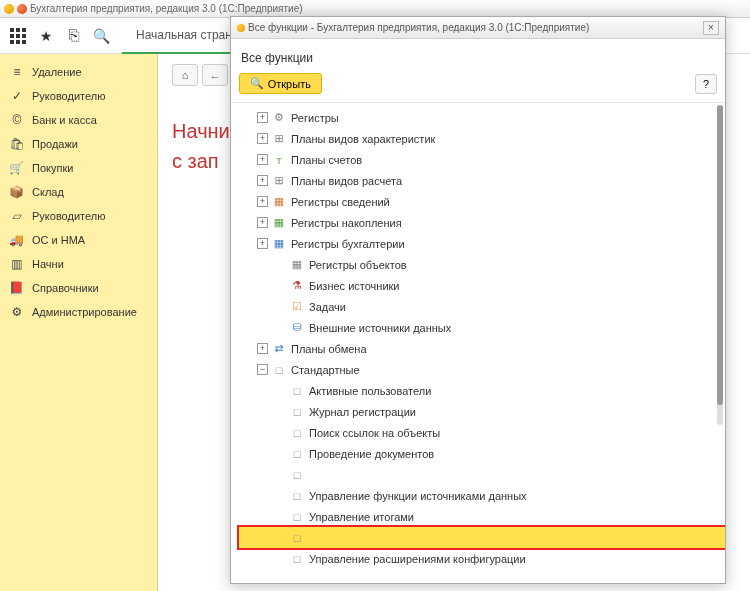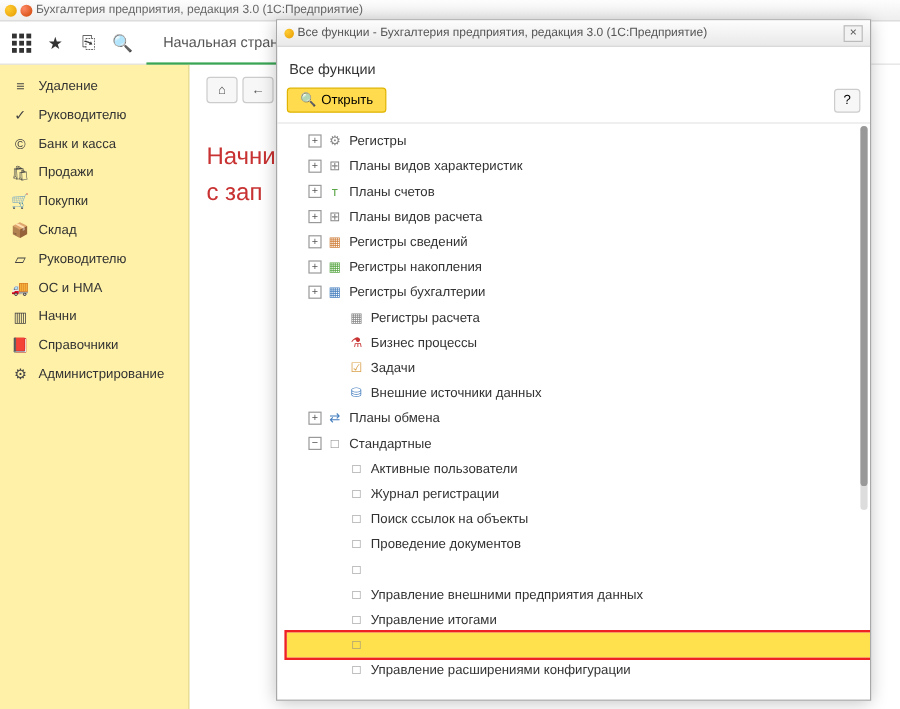--- a/index.html
+++ b/index.html
@@ -214,27 +214,27 @@
       <div class="tree-row">
         <span class="spacer" style="width: 18px;"></span>
         <span class="expander">+</span>
         <span class="t-ico" style="color: rgb(70, 127, 191);">▦</span>
         <span>Регистры бухгалтерии</span>
       </div>
       <div class="tree-row">
         <span class="spacer" style="width: 36px;"></span>
         <span style="display: inline-block; width: 15px;"></span>
         <span class="t-ico" style="color: rgb(136, 136, 136);">▦</span>
-        <span>Регистры расчета</span>
+        <span>Регистры объектов</span>
       </div>
       <div class="tree-row">
         <span class="spacer" style="width: 36px;"></span>
         <span style="display: inline-block; width: 15px;"></span>
         <span class="t-ico" style="color: rgb(200, 50, 50);">⚗</span>
-        <span>Бизнес процессы</span>
+        <span>Бизнес источники</span>
       </div>
       <div class="tree-row">
         <span class="spacer" style="width: 36px;"></span>
         <span style="display: inline-block; width: 15px;"></span>
         <span class="t-ico" style="color: rgb(217, 161, 74);">☑</span>
         <span>Задачи</span>
       </div>
       <div class="tree-row">
         <span class="spacer" style="width: 36px;"></span>
         <span style="display: inline-block; width: 15px;"></span>
@@ -279,21 +279,21 @@
       </div>
       <div class="tree-row">
         <span class="spacer" style="width: 36px;"></span>
         <span style="display: inline-block; width: 15px;"></span>
         <span class="t-ico" style="color: rgb(136, 136, 136);">□</span>
       </div>
       <div class="tree-row">
         <span class="spacer" style="width: 36px;"></span>
         <span style="display: inline-block; width: 15px;"></span>
         <span class="t-ico" style="color: rgb(136, 136, 136);">□</span>
-        <span>Управление внешними предприятия данных</span>
+        <span>Управление функции источниками данных</span>
       </div>
       <div class="tree-row">
         <span class="spacer" style="width: 36px;"></span>
         <span style="display: inline-block; width: 15px;"></span>
         <span class="t-ico" style="color: rgb(136, 136, 136);">□</span>
         <span>Управление итогами</span>
       </div>
       <div class="tree-row highlighted">
         <span class="spacer" style="width: 36px;"></span>
         <span style="display: inline-block; width: 15px;"></span>

